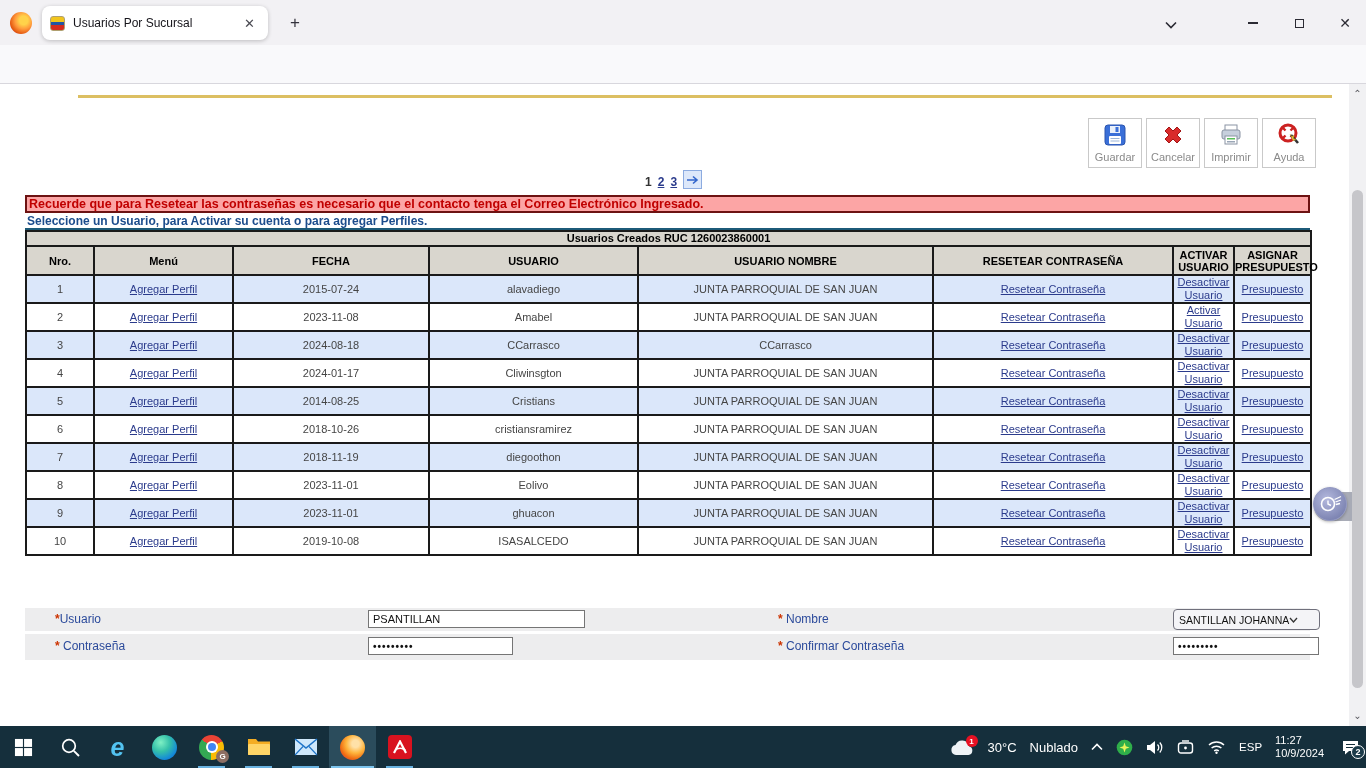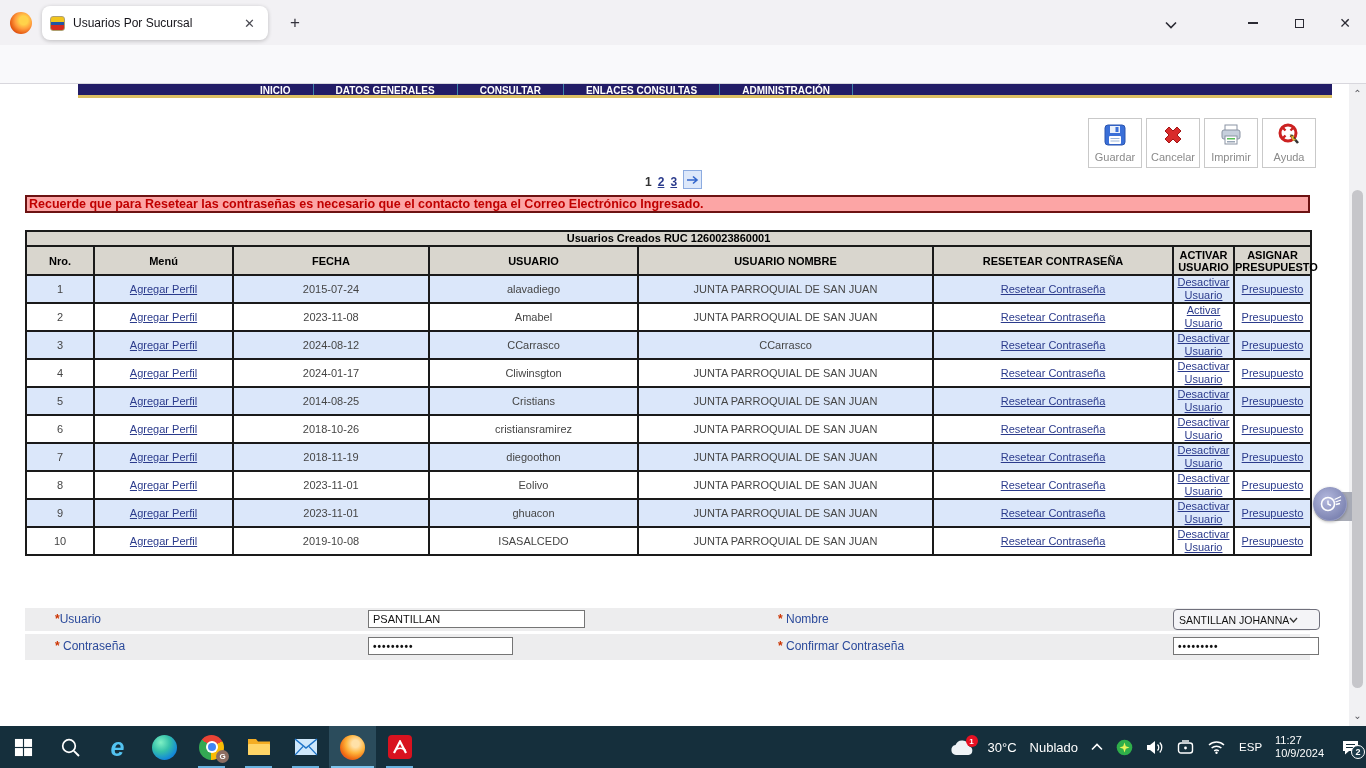--- a/index.html
+++ b/index.html
@@ -190,29 +190,20 @@
         <path d="M3 5 h3 a2 2 0 1 1 4 0 h3 v4 a2 2 0 1 0 0 4 v2 H3 Z" transform="translate(0,-1)" fill="none" stroke="#43424c" stroke-width="1.3"></path>
       </svg>
     <svg class="ic" width="16" height="12" viewBox="0 0 16 12">
         <path d="M1 1.5 h14 M1 6 h14 M1 10.5 h14" stroke="#43424c" stroke-width="1.6"></path>
       </svg>
   </div>
 </div>
 
 <div id="viewport">
 
-  <div id="sitenav">
-    <div id="site-menu">
-      <span>INICIO</span>
-      <span>DATOS GENERALES</span>
-      <span>CONSULTAR</span>
-      <span>ENLACES CONSULTAS</span>
-      <span>ADMINISTRACIÓN</span>
-    </div>
-  </div>
   <div id="goldline"></div>
 
 
   <div id="ptoolbar">
     <div class="tbtn">
       <svg width="26" height="26" viewBox="0 0 26 26">
           <rect x="3" y="3" width="20" height="20" rx="3" fill="#3a6fd8" stroke="#2a54ae"></rect>
           <rect x="8" y="4" width="10" height="7" fill="#e9f0fb"></rect>
           <rect x="13.5" y="5" width="3" height="5" fill="#3a6fd8"></rect>
           <rect x="7" y="14" width="12" height="8" rx="1" fill="#fff"></rect>
@@ -252,20 +243,21 @@
     <a>2</a>
     <a>3</a>
     <span class="arrowbox">
       <svg width="13" height="10" viewBox="0 0 13 10">
           <path d="M1 5 H10 M7 1.5 L11 5 L7 8.5" fill="none" stroke="#3366cc" stroke-width="1.6"></path>
         </svg>
     </span>
   </div>
 
   <div id="warnred">Recuerde que para Resetear las contraseñas es necesario que el contacto tenga el Correo Electrónico Ingresado.</div>
+  <div id="instrblue">Seleccione un Usuario, para Activar su cuenta o para agregar Perfiles.</div>
 
   <table id="user-table">
     <caption>Usuarios Creados RUC 1260023860001</caption>
     <colgroup>
       <col style="width:68px">
         <col style="width:139px">
         <col style="width:196px">
         <col style="width:209px">
       <col style="width:295px">
         <col style="width:240px">
@@ -301,21 +293,21 @@
           <td>2023-11-08</td>
           <td>Amabel</td>
           <td>JUNTA PARROQUIAL DE SAN JUAN</td>
           <td><a class="tlink">Resetear Contraseña</a></td>
           <td><a class="tlink">Activar Usuario</a></td>
           <td><a class="tlink">Presupuesto</a></td>
         </tr>
         <tr class="odd">
           <td>3</td>
           <td><a class="tlink">Agregar Perfil</a></td>
-          <td>2024-08-12</td>
+          <td>2024-08-18</td>
           <td>CCarrasco</td>
           <td>CCarrasco</td>
           <td><a class="tlink">Resetear Contraseña</a></td>
           <td><a class="tlink">Desactivar Usuario</a></td>
           <td><a class="tlink">Presupuesto</a></td>
         </tr>
         <tr class="even">
           <td>4</td>
           <td><a class="tlink">Agregar Perfil</a></td>
           <td>2024-01-17</td>

